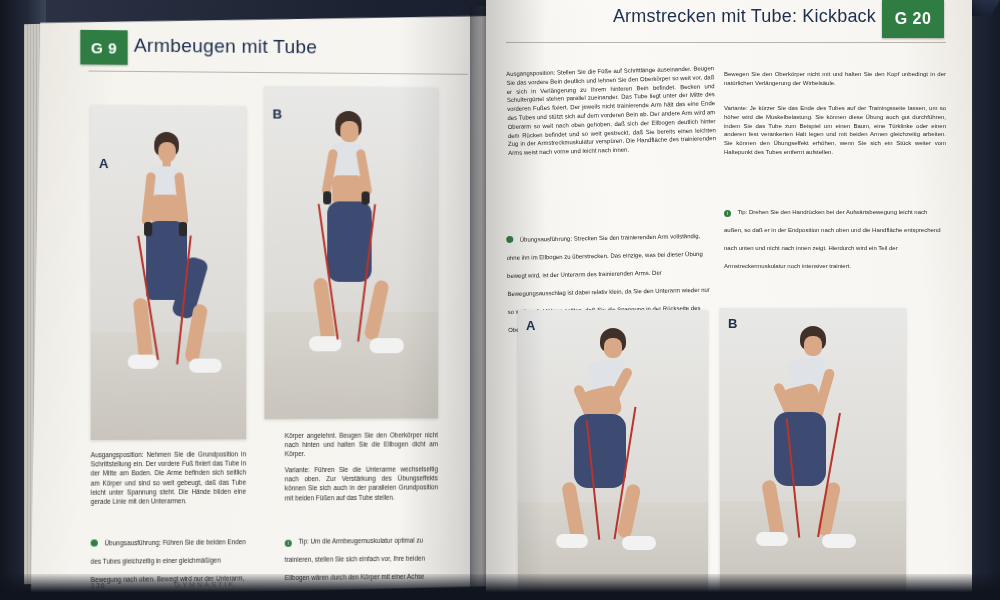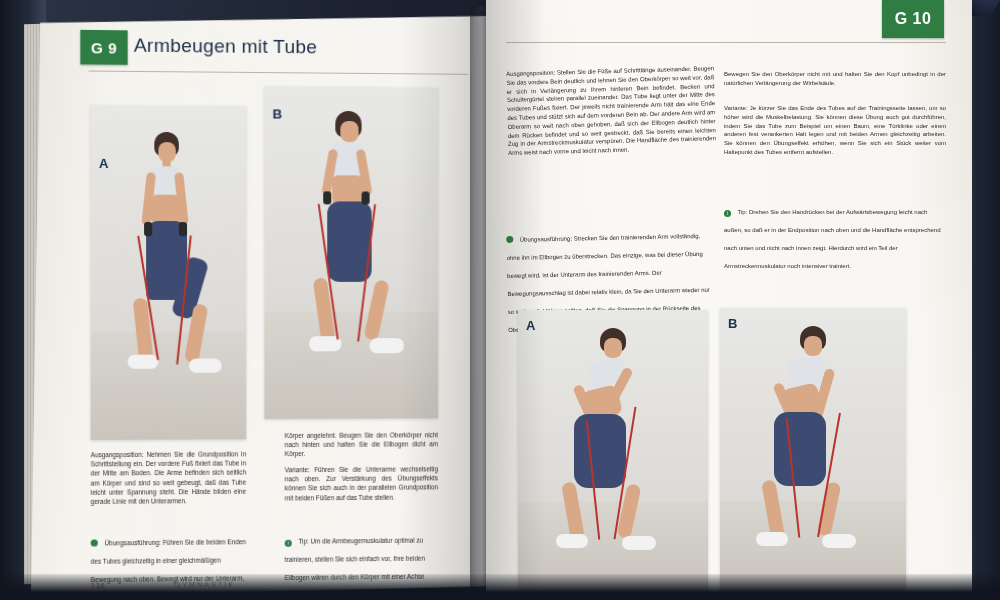--- a/index.html
+++ b/index.html
@@ -276,21 +276,22 @@
 
     <div class="folio" style="left:58px; top:562px;">136</div>
     <div class="running-head" style="left:140px; top:562px;">GYMNASTIK</div>
   </div>
 
   <div class="curve-shade"></div>
   <div class="gutter"></div>
 
   <div class="page page-right">
 
-    <div class="tab tab-g10">G 10</div>
+    <div class="tab tab-g10">G 20</div>
+    <div class="chapter-title title-right">Armstrecken mit Tube: Kickback</div>
     <div class="rule" style="left:20px; top:42px; width:440px;"></div>
 
     <div class="txt small" style="left:20px; top:70px; width:208px; transform:rotate(-1.6deg); transform-origin:left top;">Ausgangsposition: Stellen Sie die Füße auf Schrittlänge auseinander. Beugen Sie das vordere Bein deutlich und lehnen Sie den Oberkörper so weit vor, daß er sich in Verlängerung zu Ihrem hinteren Bein befindet. Becken und Schultergürtel stehen parallel zueinander. Das Tube liegt unter der Mitte des vorderen Fußes fixiert. Der jeweils nicht trainierende Arm hält das eine Ende des Tubes und stützt sich auf dem vorderen Bein ab. Der andere Arm wird am Oberarm so weit nach oben gehoben, daß sich der Ellbogen deutlich hinter dem Rücken befindet und so weit gestreckt, daß Sie bereits einen leichten Zug in der Armstreckmuskulatur verspüren. Die Handfläche des trainierenden Arms weist nach vorne und leicht nach innen.</div>
     <div style="position:absolute; left:20px; top:228px; width:208px; transform:rotate(-1.2deg); transform-origin:left top;">
       <span class="bullet-ico"></span>
       <span class="txt small" style="position:static; display:inline;">Übungsausführung: Strecken Sie den trainierenden Arm vollständig, ohne ihn im Ellbogen zu überstrecken. Das einzige, was bei dieser Übung bewegt wird, ist der Unterarm des trainierenden Arms. Der Bewegungsausschlag ist dabei relativ klein, da Sie den Unterarm wieder nur so weit zurückführen sollten, daß Sie die Spannung in der Rückseite des Oberarms noch spüren.</span>
     </div>
 
     <div class="txt small" style="left:238px; top:70px; width:222px;">Bewegen Sie den Oberkörper nicht mit und halten Sie den Kopf unbedingt in der natürlichen Verlängerung der Wirbelsäule.</div>
     <div class="txt small" style="left:238px; top:104px; width:222px;">Variante: Je kürzer Sie das Ende des Tubes auf der Trainingsseite lassen, um so höher wird die Muskelbelastung. Sie können diese Übung auch gut durchführen, indem Sie das Tube zum Beispiel um einen Baum, eine Türklinke oder einen anderen fest verankerten Halt legen und mit beiden Armen gleichzeitig arbeiten. Sie können den Übungseffekt erhöhen, wenn Sie sich ein Stück weiter vom Haltepunkt des Tubes entfernt aufstellen.</div>

